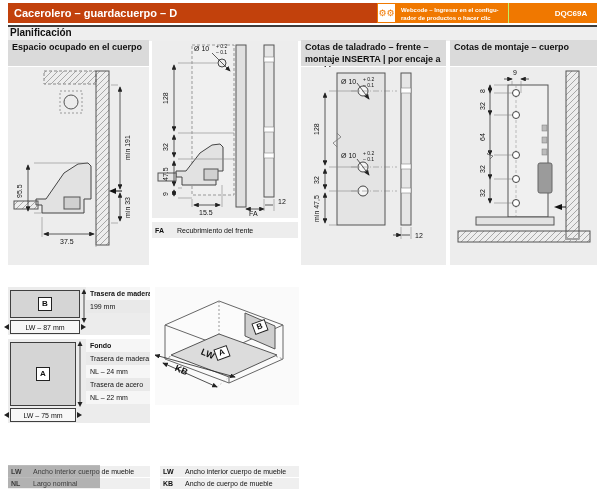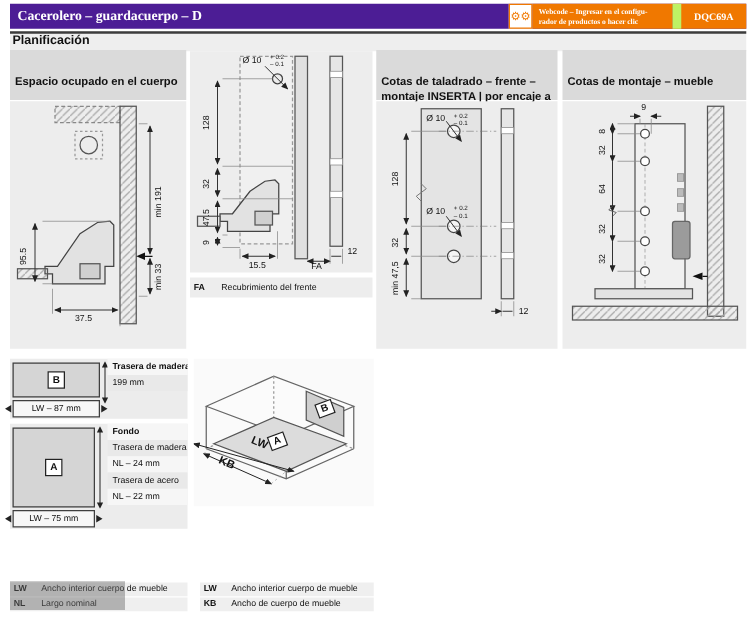--- a/index.html
+++ b/index.html
@@ -1,34 +1,34 @@
 <!DOCTYPE html>
 <html><head>
 <meta charset="utf-8">
 <style>
   html,body{margin:0;padding:0;background:#fff;}
   body{font-family:"Liberation Sans", sans-serif;color:#111;}
   #page{position:relative;width:600px;height:502px;background:#fff;overflow:hidden;}
 
   
-  .topbar{position:absolute;left:8px;top:3px;width:589px;height:20px;background:#4c1d95;display:flex;align-items:center;font-family:Liberation Serif, serif;}
+  .topbar{position:absolute;left:8px;top:3px;width:589px;height:20px;background:#c2410c;display:flex;align-items:center;}
   .topbar .title{color:#fff;font-weight:bold;font-size:11px;padding-left:6px;flex:1;}
   .webcode{display:flex;height:20px;align-items:stretch;cursor:pointer;}
   .gear-tile{width:19px;background:#fff;border:1px solid #f07800;box-sizing:border-box;display:flex;align-items:center;justify-content:center;color:#f07800;font-size:9px;line-height:1;}
   .wc-text{background:#f07800;color:#fff;font-size:6px;font-weight:bold;line-height:1.35;padding:3px 5px 0 5px;width:112px;box-sizing:border-box;}
-  .wc-code{background:#f07800;color:#fff;font-weight:bold;font-size:8px;width:52px;display:flex;align-items:center;justify-content:center;border-left:7px solid #bef264;}
+  .wc-code{background:#f07800;color:#fff;font-weight:bold;font-size:8px;width:52px;display:flex;align-items:center;justify-content:center;border-left:1px solid #bef264;padding-left:36px;}
 
   
   .secbar{position:absolute;background:#eeeeee;border-top:2px solid #3c3c3c;font-weight:bold;font-size:10px;line-height:12px;padding-left:2px;box-sizing:border-box;}
   .plan-bar{left:8px;top:25px;width:589px;height:16px;}
   .corte-bar{left:8px;top:270px;width:291px;height:14px;}
 
   
   .pcol{position:absolute;top:40px;}
-  .pcol .phead{height:26px;background:#dadada;font-weight:bold;font-size:9px;line-height:1.3;padding:20px 4px;box-sizing:border-box;}
+  .pcol .phead{height:26px;background:#dadada;font-weight:bold;font-size:9px;line-height:1.3;padding:2px 4px;box-sizing:border-box;}
   .pcol .pbody{position:relative;margin-top:1px;background:#ededed;}
   .dim{position:absolute;font-size:7px;line-height:1;white-space:nowrap;color:#111;}
   .dimv{position:absolute;font-size:7px;line-height:1;white-space:nowrap;color:#111;transform:rotate(-90deg);transform-origin:0 0;}
   .dimtol{position:absolute;font-size:5px;line-height:1;white-space:nowrap;color:#111;}
   .fa-note{position:absolute;background:#ededed;font-size:7px;display:flex;align-items:center;}
   .fa-note b{width:22px;padding-left:3px;}
   svg{position:absolute;left:0;top:0;}
 
   
   .bpanel{position:absolute;left:8px;width:142px;background:#ececec;}
@@ -206,21 +206,21 @@
       <span class="dimtol" style="left:62px;top:84px;">+ 0.2</span>
       <span class="dimtol" style="left:62px;top:90px;">– 0.1</span>
       <span class="dimv" style="left:12px;top:68px;">128</span>
       <span class="dimv" style="left:12px;top:117px;">32</span>
       <span class="dimv" style="left:12px;top:155px;">min 47,5</span>
       <span class="dim" style="left:114px;top:165px;">12</span>
     </div>
   </div>
 
   <div class="pcol" style="left:450px;width:147px;">
-    <div class="phead">Cotas de montaje – mueble</div>
+    <div class="phead">Cotas de montaje – cuerpo</div>
     <div class="pbody" style="height:198px;">
       <svg width="147" height="198">
         <defs>
           <pattern id="h4" width="6" height="6" patternUnits="userSpaceOnUse">
             <path d="M0,6 L6,0" stroke="#a8a8a8" stroke-width="1"></path>
           </pattern>
           <marker id="a4" markerWidth="7" markerHeight="6" refX="6" refY="3" orient="auto-start-reverse">
             <path d="M0,0 L7,3 L0,6 z" fill="#222"></path>
           </marker>
         </defs>

